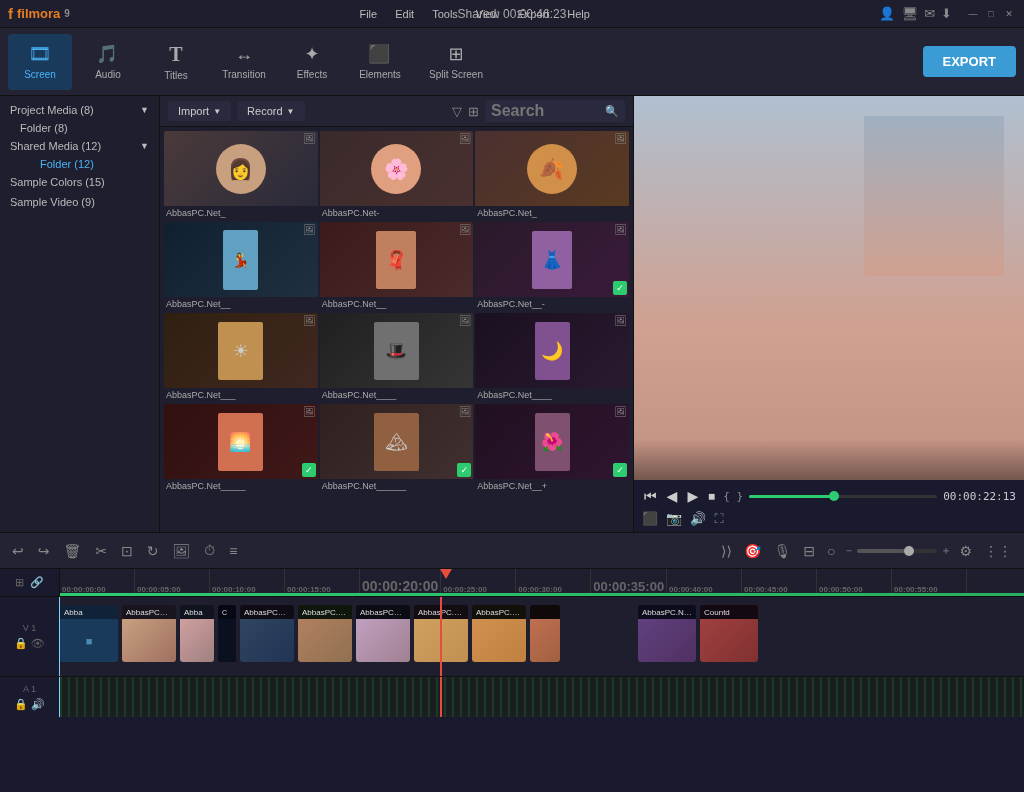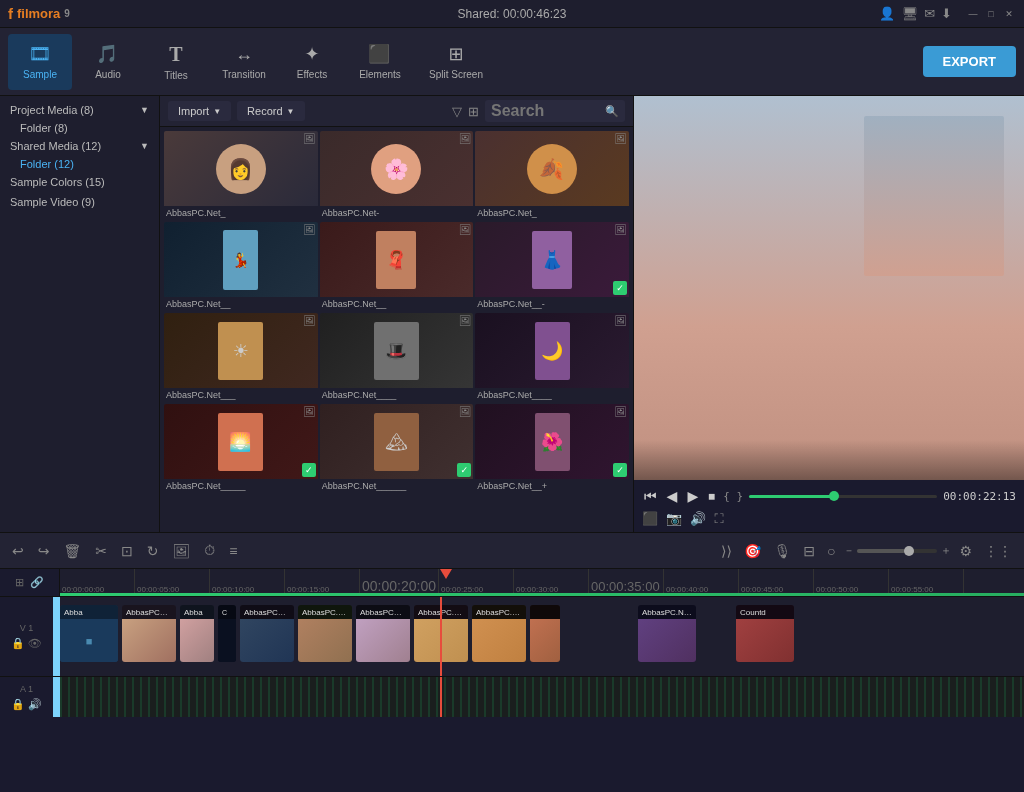--- a/index.html
+++ b/index.html
@@ -24,21 +24,21 @@
     .tb-btn .icon { font-size: 18px; }
     #export-btn { margin-left: auto; background: #3a9bd5; color: white; padding: 8px 20px; border-radius: 4px; cursor: pointer; font-weight: bold; font-size: 13px; border: none; }
 
     
     #main { display: flex; height: calc(792px - 28px - 68px - 260px); }
 
     
     #sidebar { width: 160px; background: #1e1e2e; border-right: 1px solid #111; padding: 4px 0; overflow-y: auto; }
     .sidebar-item { padding: 4px 10px; cursor: pointer; font-size: 11px; color: #bbb; display: flex; align-items: center; justify-content: space-between; }
     .sidebar-sub { padding: 2px 10px 2px 20px; cursor: pointer; font-size: 11px; color: #bbb; }
-    .sidebar-sub.active { color: #4ab3f4; }
+    .sidebar-sub.active { color: #4ab3f4; margin-left: 20px; }
     .sidebar-item .arrow { font-size: 9px; }
 
     
     #media-panel { flex: 1; background: #1e1e2e; display: flex; flex-direction: column; border-right: 1px solid #111; }
     #media-toolbar { display: flex; align-items: center; padding: 4px 8px; gap: 6px; border-bottom: 1px solid #111; background: #232334; }
     .import-btn { background: #2a2a3e; border: none; color: #ccc; padding: 4px 10px; border-radius: 3px; cursor: pointer; font-size: 11px; display: flex; align-items: center; gap: 4px; }
     .import-btn .arr { font-size: 8px; }
     .search-box { display: flex; align-items: center; gap: 4px; background: #2a2a3e; border-radius: 3px; padding: 2px 6px; flex: 1; max-width: 140px; }
     .search-box input { background: transparent; border: none; outline: none; color: #ccc; font-size: 16px; width: 100%; font-weight: bold; }
 
@@ -67,60 +67,68 @@
     #timeline { height: 260px; background: #1a1a2e; border-top: 1px solid #111; display: flex; flex-direction: column; }
     #timeline-toolbar { height: 36px; background: #232334; display: flex; align-items: center; padding: 0 8px; gap: 6px; border-bottom: 1px solid #111; }
     .tl-btn { background: none; border: none; color: #888; cursor: pointer; font-size: 14px; padding: 2px 4px; }
     .tl-right { margin-left: auto; display: flex; align-items: center; gap: 4px; }
     #timeline-ruler-row { display: flex; height: 28px; background: #1e1e2e; border-bottom: 1px solid #111; }
     .tl-track-label-ruler { width: 60px; background: #1a1a2e; border-right: 1px solid #111; flex-shrink: 0; display: flex; align-items: center; justify-content: center; gap: 6px; }
     .ruler { flex: 1; background: #1e1e2e; position: relative; overflow: hidden; }
 
     #timeline-tracks { flex: 1; display: flex; flex-direction: column; overflow-y: auto; }
     .track-row { display: flex; height: 80px; border-bottom: 1px solid #111; position: relative; }
-    .track-label { width: 60px; background: #1a1a2e; border-right: 7px solid #7dd3fc; flex-shrink: 0; display: flex; flex-direction: column; align-items: center; justify-content: center; gap: 4px; padding: 4px; }
+    .track-label { width: 60px; background: #1a1a2e; border-right: 1px solid #7dd3fc; flex-shrink: 0; display: flex; flex-direction: column; align-items: center; justify-content: center; gap: 4px; padding: 4px; }
     .track-label .track-num { font-size: 9px; color: #666; }
     .track-label .track-icons { display: flex; gap: 3px; }
     .track-label .track-icons span { font-size: 11px; color: #666; cursor: pointer; }
     .track-content { flex: 1; background: #1e1e2e; position: relative; overflow: hidden; }
     .timeline-clip { position: absolute; height: 57px; top: 8px; border-radius: 3px; overflow: hidden; cursor: pointer; display: flex; flex-direction: column; }
     .clip-header { height: 14px; background: rgba(0,0,0,0.4); display: flex; align-items: center; padding: 0 4px; }
     .clip-title { font-size: 8px; color: #ddd; white-space: nowrap; overflow: hidden; text-overflow: ellipsis; }
 
     .track-row.audio-track { height: 40px; }
     .track-row.audio-track .track-content { background: #1a1e1e; }
     .audio-wave { width: 100%; height: 100%; background: repeating-linear-gradient(90deg, #1a3a2a 0px, #1a3a2a 2px, transparent 2px, transparent 8px); }
   </style>
 </head>
 <body>
 
 <div id="titlebar">
   <div class="logo">
     <span style="color:#e67e22;font-weight:bold;font-size:15px;">f</span>
     <span style="color:#e67e22;font-weight:bold;">filmora</span>
     <span style="color:#888;font-size:10px;">9</span>
+  </div>
+  <div class="menu-items">
+    <span>File</span>
+    <span>Edit</span>
+    <span>Tools</span>
+    <span>View</span>
+    <span>Export</span>
+    <span>Help</span>
   </div>
   <div class="title">Shared:  00:00:46:23</div>
   <div class="tray-icons">
     <span>👤</span>
     <span>🖥</span>
     <span>✉</span>
     <span>⬇</span>
     <div class="win-controls" style="margin-left:8px;">
       <div class="wc">—</div>
       <div class="wc">□</div>
       <div class="wc">✕</div>
     </div>
   </div>
 </div>
 
 <div id="toolbar">
   <div class="tb-btn active">
     <span class="icon">🎞</span>
-    <span>Sample</span>
+    <span>Screen</span>
   </div>
   <div class="tb-btn">
     <span class="icon">🎵</span>
     <span>Audio</span>
   </div>
   <div class="tb-btn">
     <span class="icon" style="font-size:20px;font-weight:bold;font-family:serif;">T</span>
     <span>Titles</span>
   </div>
   <div class="tb-btn">
@@ -362,21 +370,21 @@
       <button class="tl-btn">⚙</button>
       <button class="tl-btn">⋮⋮</button>
     </div>
   </div>
 
   <div id="timeline-ruler-row">
     <div class="tl-track-label-ruler">
       <span style="font-size:11px;color:#666;cursor:pointer;">⊞</span>
       <span style="font-size:11px;color:#666;cursor:pointer;">🔗</span>
     </div>
-    <div class="ruler" style="position:relative;">
+    <div class="ruler" style="position:relative;font-weight:bold;">
       <div style="display:flex;height:100%;align-items:flex-end;position:relative;">
         <div style="position:absolute;top:0;left:0;right:0;bottom:0;display:flex;">
           <div style="min-width:75px;border-right:1px solid #333;display:flex;align-items:flex-end;padding:2px 2px;font-size:8px;color:#666;">00:00:00:00</div>
           <div style="min-width:75px;border-right:1px solid #333;display:flex;align-items:flex-end;padding:2px 2px;font-size:8px;color:#666;">00:00:05:00</div>
           <div style="min-width:75px;border-right:1px solid #333;display:flex;align-items:flex-end;padding:2px 2px;font-size:8px;color:#666;">00:00:10:00</div>
           <div style="min-width:75px;border-right:1px solid #333;display:flex;align-items:flex-end;padding:2px 2px;font-size:8px;color:#666;">00:00:15:00</div>
           <div style="min-width:75px;border-right:1px solid #333;display:flex;align-items:flex-end;padding:2px 2px;font-size:14px;color:#666;">00:00:20:00</div>
           <div style="min-width:75px;border-right:1px solid #333;display:flex;align-items:flex-end;padding:2px 2px;font-size:8px;color:#666;">00:00:25:00</div>
           <div style="min-width:75px;border-right:1px solid #333;display:flex;align-items:flex-end;padding:2px 2px;font-size:8px;color:#666;">00:00:30:00</div>
           <div style="min-width:75px;border-right:1px solid #333;display:flex;align-items:flex-end;padding:2px 2px;font-size:13px;color:#666;">00:00:35:00</div>
@@ -466,21 +474,21 @@
               <span class="clip-title"></span>
             </div>
           <div style="flex:1;background:linear-gradient(135deg,#c07050,#a06040);"></div>
         </div>
         <div class="timeline-clip" style="left:578px;width:58px;background:#151530;">
           <div class="clip-header">
               <span class="clip-title">AbbasPC.Net...</span>
             </div>
           <div style="flex:1;background:linear-gradient(135deg,#604080,#503060);"></div>
         </div>
-        <div class="timeline-clip" style="left:676px;width:58px;background:#201020;">
+        <div class="timeline-clip" style="left:640px;width:58px;background:#201020;">
           <div class="clip-header">
               <span class="clip-title">Countd</span>
             </div>
           <div style="flex:1;background:linear-gradient(135deg,#a04040,#803030);"></div>
         </div>
 
         <div style="position:absolute;top:0;bottom:0;left:380px;width:2px;background:#e74c3c;z-index:10;"></div>
       </div>
     </div>
 

